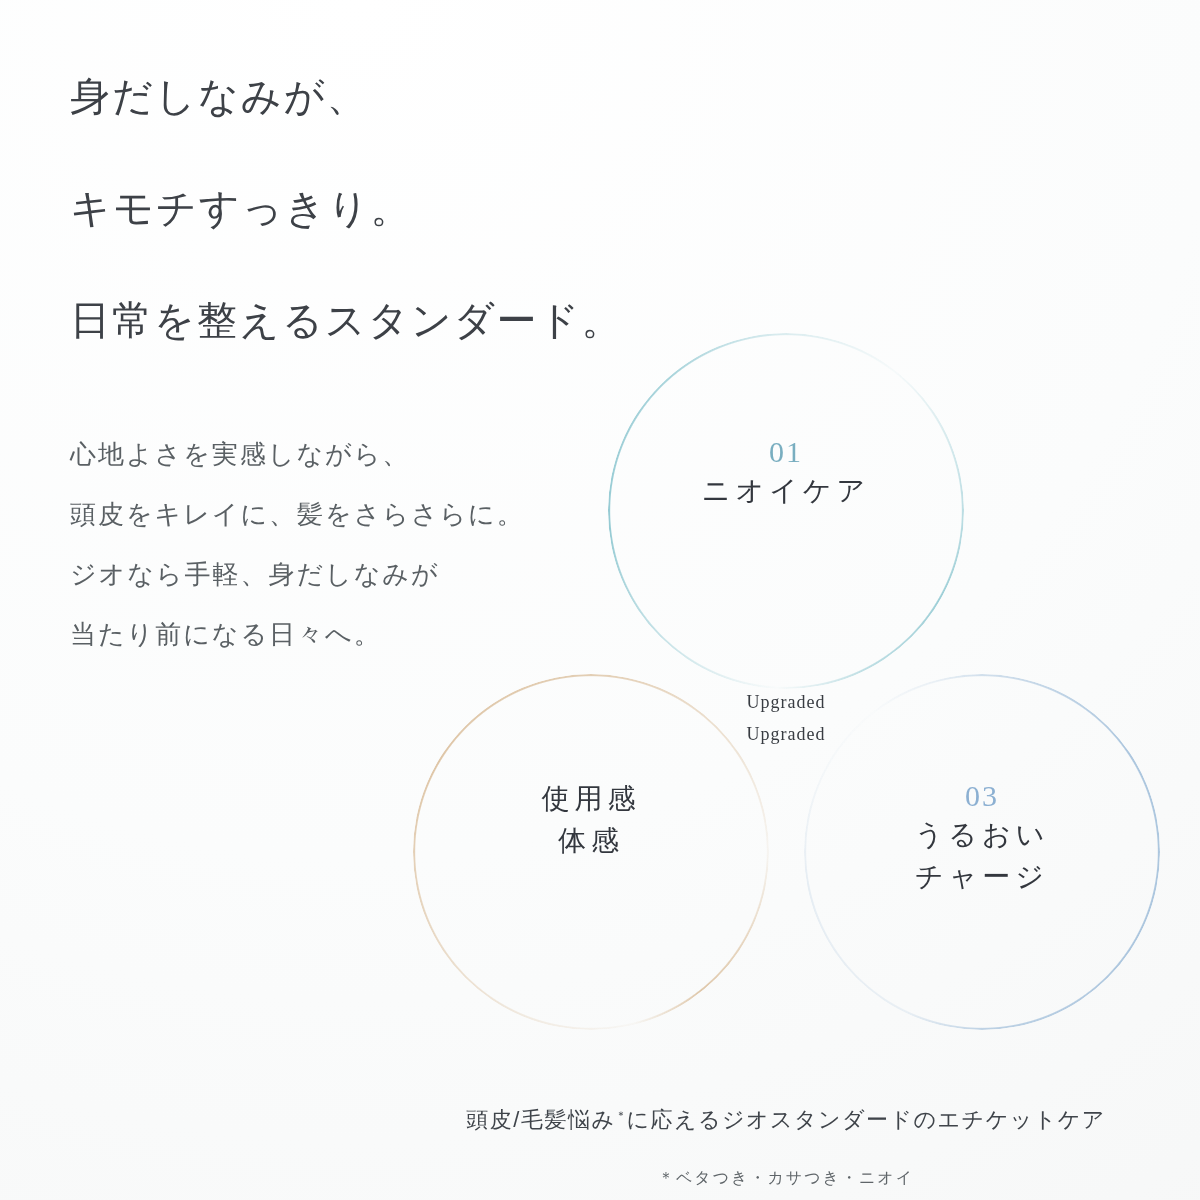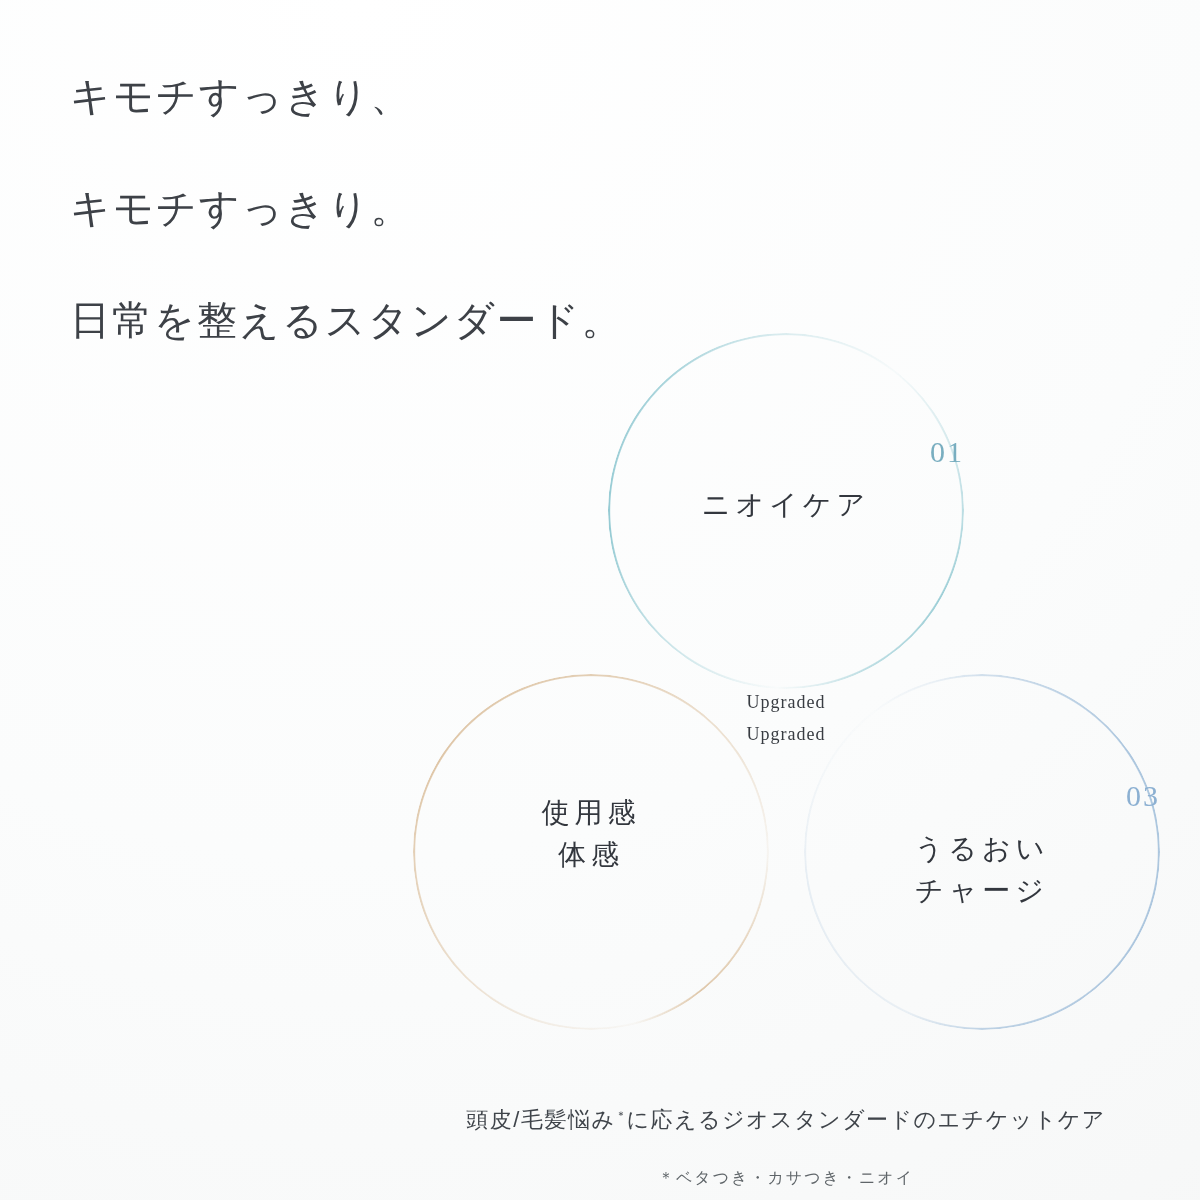--- a/index.html
+++ b/index.html
@@ -65,25 +65,25 @@
       rgba(159,189,217,.18) 205deg,rgba(159,189,217,.22) 260deg,
       rgba(159,189,217,.06) 300deg,rgba(159,189,217,.02) 322deg,
       rgba(159,189,217,.18) 345deg,rgba(159,189,217,.45) 360deg);
   }
 
   .vitem{position:absolute;width:356px;text-align:center;
     font-family:"Liberation Serif","DejaVu Serif",serif;}
   .vitem-1{left:608px;top:434px;}
   .vitem-2{left:413px;top:778px;}
   .vitem-3{left:804px;top:778px;}
-  .vnum{font-size:30px;line-height:36px;letter-spacing:2px;text-align:right;}
+  .vnum{font-size:30px;line-height:36px;letter-spacing:2px;}
   .vitem-1 .vnum{color:#79aec0;}
   .vitem-2 .vnum{color:#dfc0a0;}
   .vitem-3 .vnum{color:#8cb0d2;}
-  .vlabel{margin-top:14px;color:#33373e;font-size:28px;letter-spacing:5px;}
+  .vlabel{color:#33373e;font-size:28px;letter-spacing:5px;}
   .vlabel .lbl-line{display:block;line-height:42px;}
   .vcenter{
     position:absolute;left:608px;top:686px;width:356px;text-align:center;
     font-family:"Liberation Serif","DejaVu Serif",serif;
     color:#383c42;font-size:18px;letter-spacing:1px;
   }
   .vcenter .c-line{display:block;line-height:32px;}
 
   
   .caption{
@@ -97,25 +97,31 @@
     color:#5f6569;font-size:16px;letter-spacing:2px;line-height:24px;
     white-space:nowrap;
   }
 </style>
 </head>
 <body>
 
 <div class="page">
 
   <h2 class="headline">
-    <span class="hl-line">キモチすっきり、</span>
+    <span class="hl-line">身だしなみが、</span>
     <span class="hl-line">キモチすっきり。</span>
     <span class="hl-line">日常を整えるスタンダード。</span>
   </h2>
 
+  <p class="intro">
+    <span class="intro-line">心地よさを実感しながら、</span>
+    <span class="intro-line">頭皮をキレイに、髪をさらさらに。</span>
+    <span class="intro-line">ジオなら手軽、身だしなみが</span>
+    <span class="intro-line">当たり前になる日々へ。</span>
+  </p>
 
   <div class="venn">
     <div class="ring ring-1"></div>
     <div class="ring ring-2"></div>
     <div class="ring ring-3"></div>
 
     <div class="vitem vitem-1">
       <div class="vnum">01</div>
       <div class="vlabel">
         <span class="lbl-line">ニオイケア</span>

